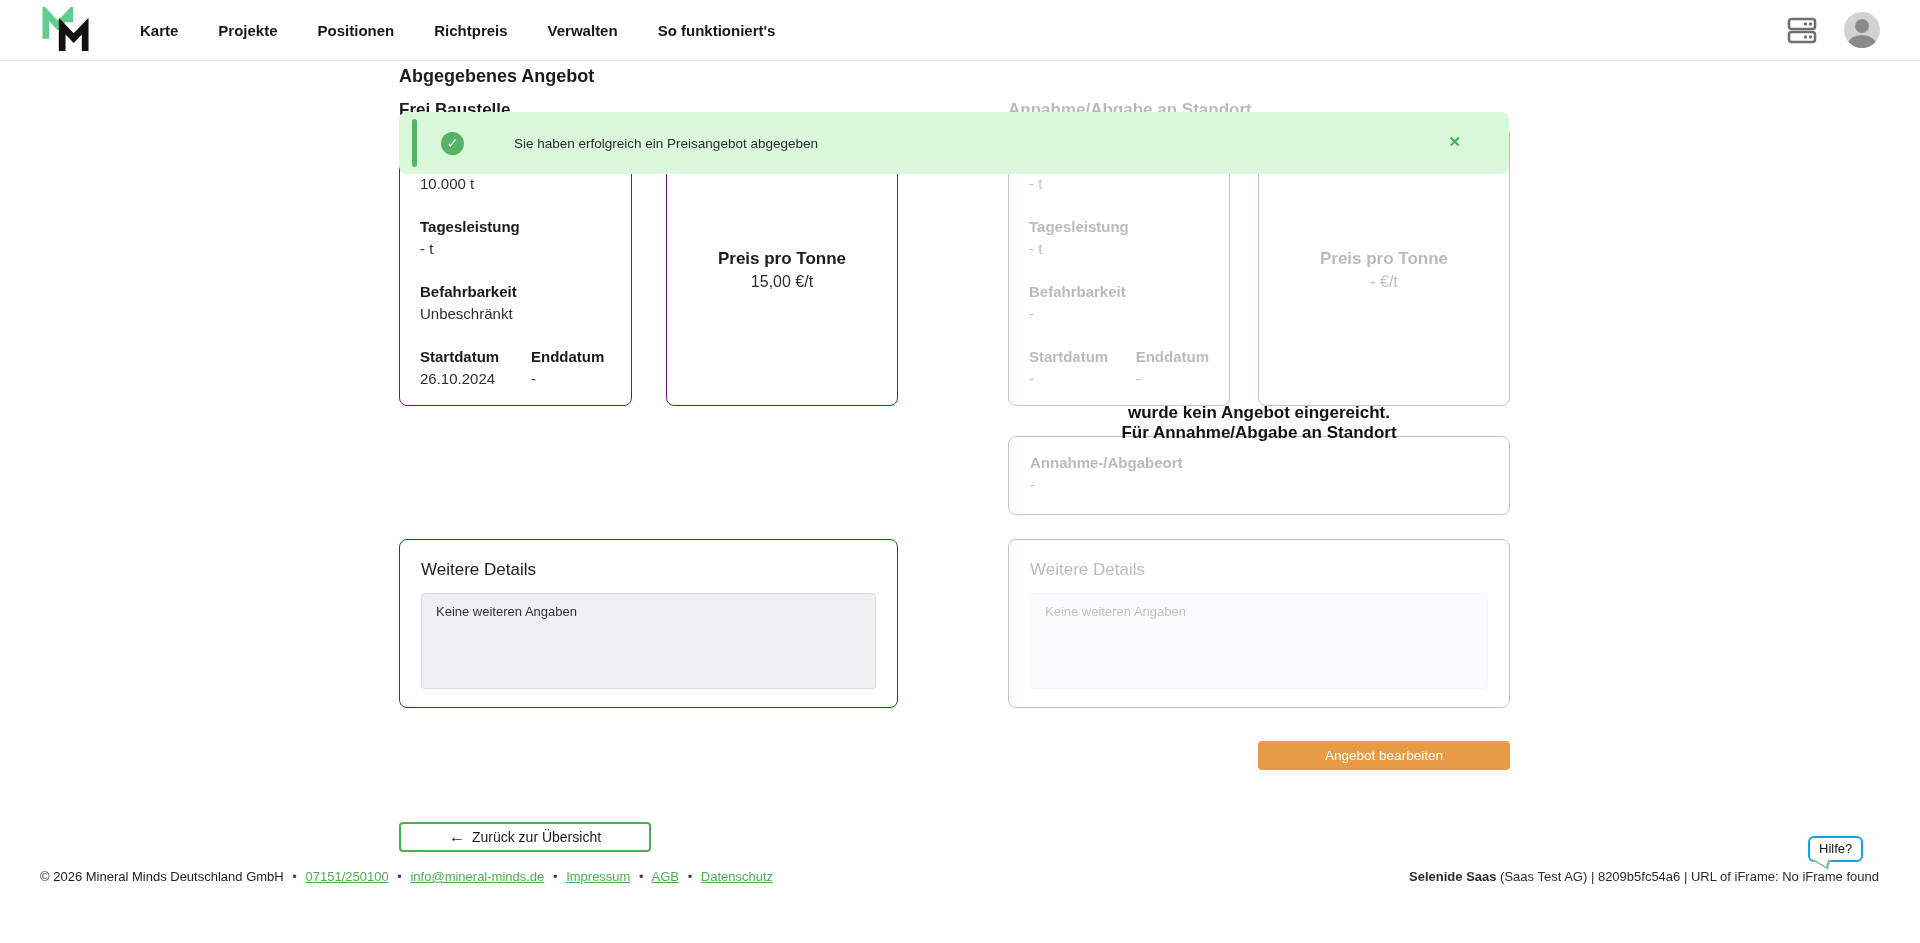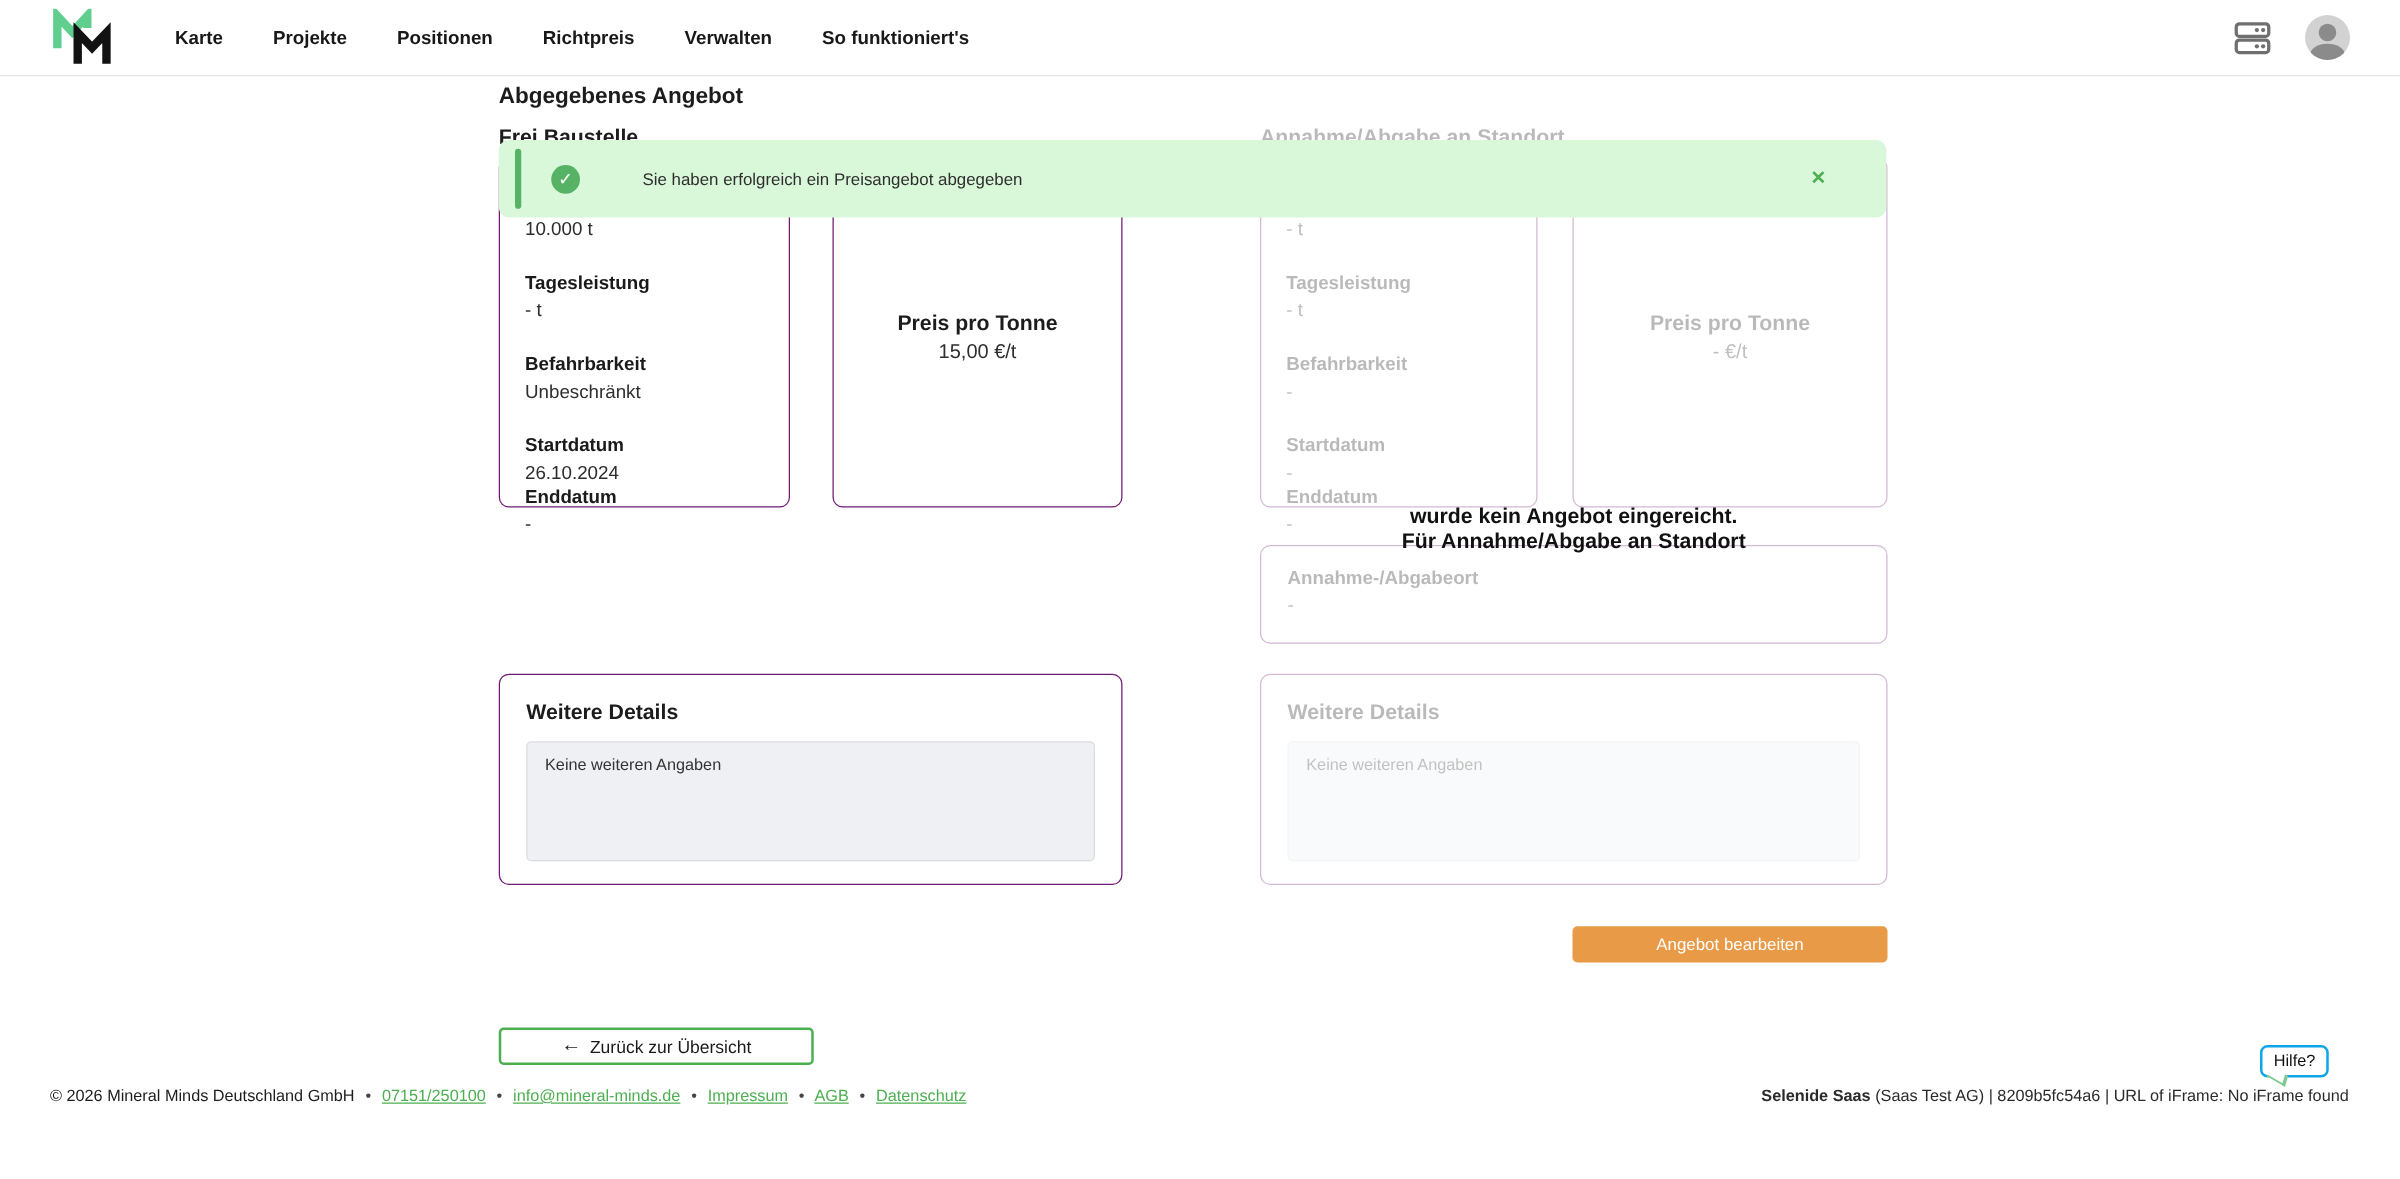--- a/index.html
+++ b/index.html
@@ -39,35 +39,35 @@
     border-radius:3px; background:#56b365; }
   .toast .check-circle { position:absolute; left:42px; top:20px; width:23px; height:23px;
     border-radius:50%; background:#56b365; color:#fff; font-size:14px; line-height:23px;
     text-align:center; }
   .toast .msg { position:absolute; left:115px; top:24px; font-size:13.5px; color:#2e2e2e; }
   .toast .close { position:absolute; right:48px; top:21px; font-size:15px; font-weight:700;
     color:#4caf50; cursor:pointer; }
 
   
   .fields { padding:26px 20px 0 20px; }
-  .dates { display:flex;flex-direction:column; }
+  .dates { display:flex; }
   .dates .colA { width:111px; }
   .price-card { display:flex; flex-direction:column; align-items:center;
     justify-content:center; padding-top:10px; text-align:center; }
   .price-label { font-size:17px; font-weight:700; line-height:22px; }
   .price-value { font-size:16px; color:#2e2e2e; line-height:24px; }
 
   .no-offer { position:absolute; left:1008px; top:403px; width:502px; text-align:center;
     font-size:17px; font-weight:700; line-height:20px; z-index:5; color:#111; }
 
   .loc-card { padding:17px 21px 0 21px; }
 
   
   .details-card { padding:19px 21px 0 21px; }
-  .details-title { font-size:17px; font-weight:700; line-height:22px; }
+  .details-title { font-size:17px; font-weight:400; line-height:22px; }
   .details-box { margin-top:12px; height:96px; background:#eef0f4;
     border:1px solid #d9dbe0; border-radius:4px; padding:10px 14px;
     font-size:13px; color:#333; }
 
   
   .btn-orange { position:absolute; left:1258px; top:741px; width:252px; height:29px;
     background:#e89a47; border:none; border-radius:4px; color:#fff; font-size:13.5px;
     font-family:inherit; cursor:pointer; }
   .btn-outline { position:absolute; width:252px; height:30px; background:#fff;
     border:2px solid #4caf50; border-radius:4px; font-size:14px; color:#1a1a1a;

